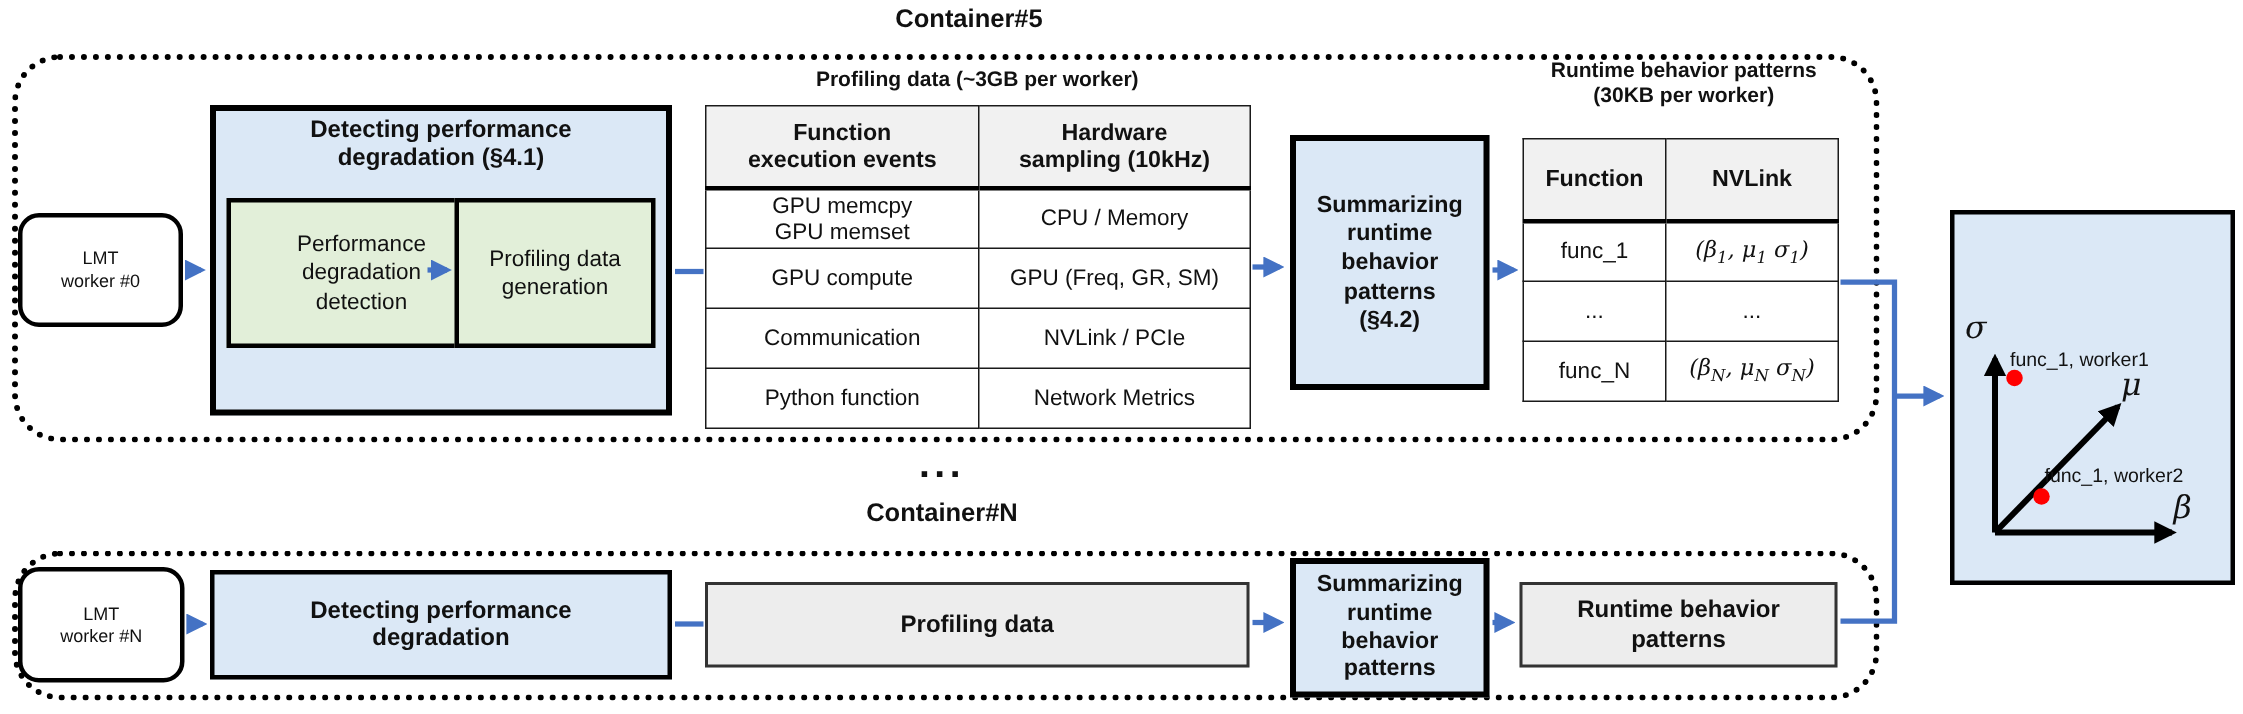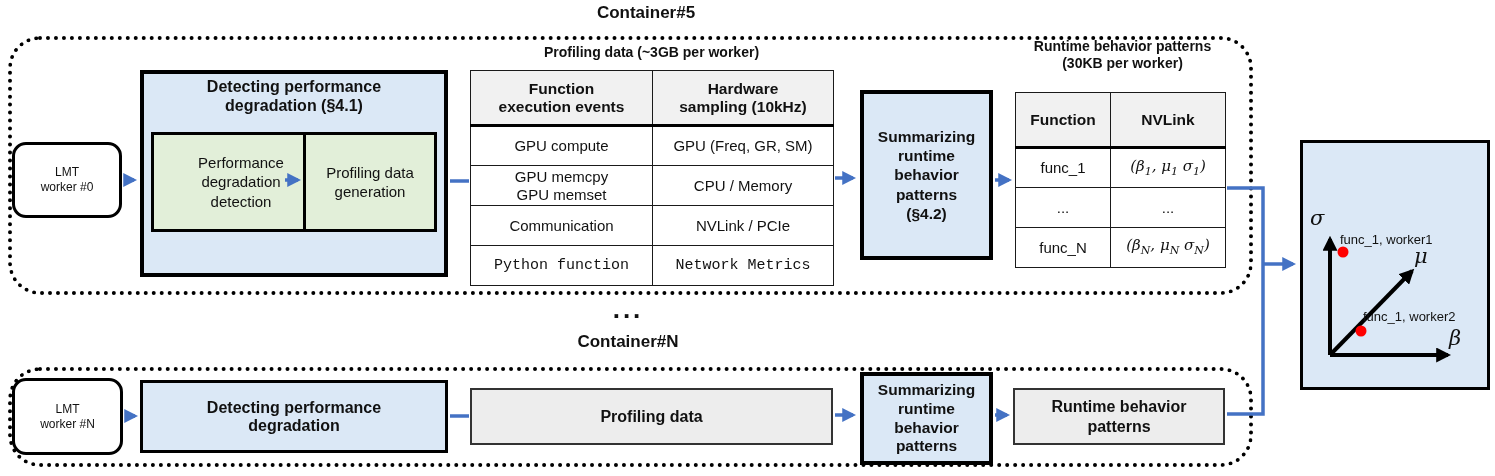--- a/index.html
+++ b/index.html
@@ -64,33 +64,33 @@
     <thead>
         <tr style="height:55px;">
           <th>Function
 execution events</th>
           <th>Hardware
 sampling (10kHz)</th>
         </tr>
       </thead>
     <tbody>
         <tr style="height: 40px;">
-          <td>GPU compute</td>
-          <td>GPU (Freq, GR, SM)</td>
-        </tr>
-        <tr style="height: 40px;">
           <td>GPU memcpy
 GPU memset</td>
           <td>CPU / Memory</td>
+        </tr>
+        <tr style="height: 40px;">
+          <td>GPU compute</td>
+          <td>GPU (Freq, GR, SM)</td>
         </tr>
         <tr style="height: 40px; margin-left: 40px;">
           <td>Communication</td>
           <td>NVLink / PCIe</td>
         </tr>
-        <tr style="height: 40px; font-family: Liberation Mono, monospace;">
+        <tr style="height: 40px;">
           <td>Python function</td>
           <td>Network Metrics</td>
         </tr>
       </tbody>
   </table>
 
   <div class="abs bluebox center pre bold" style="left:860px;top:90px;width:133px;height:170px;font-size:15.5px;line-height:1.25;">Summarizing
 runtime
 behavior
 patterns

